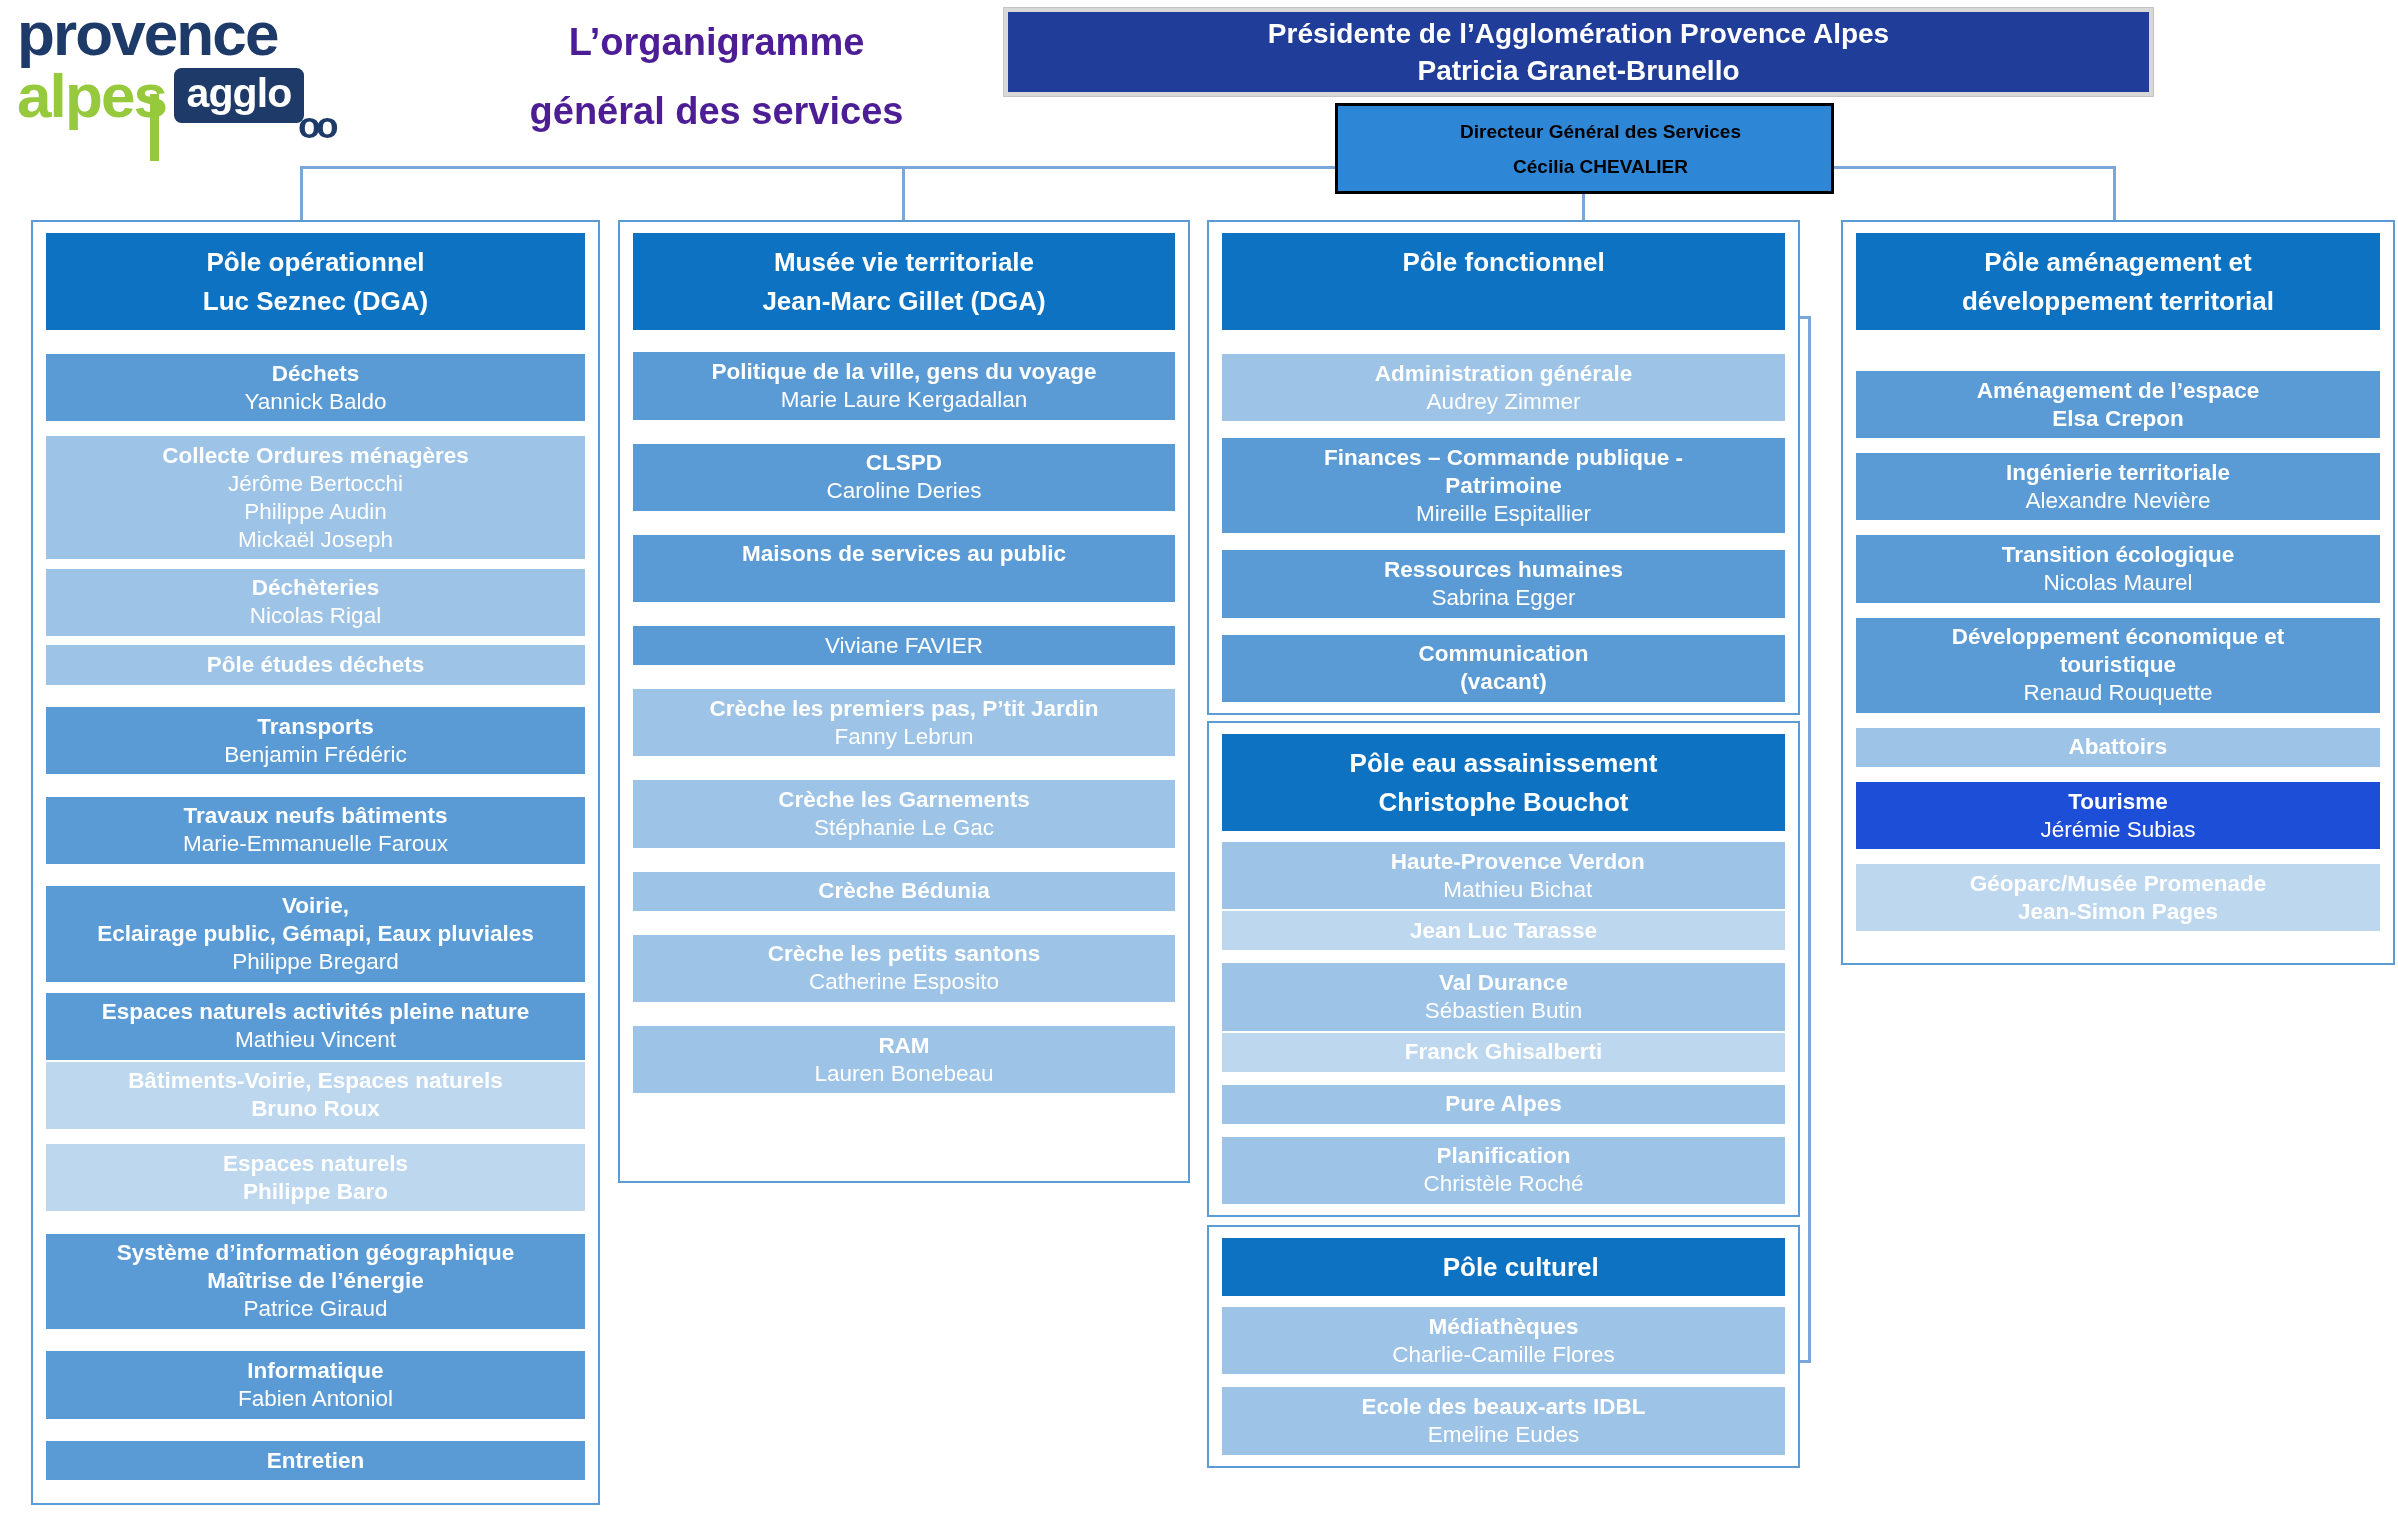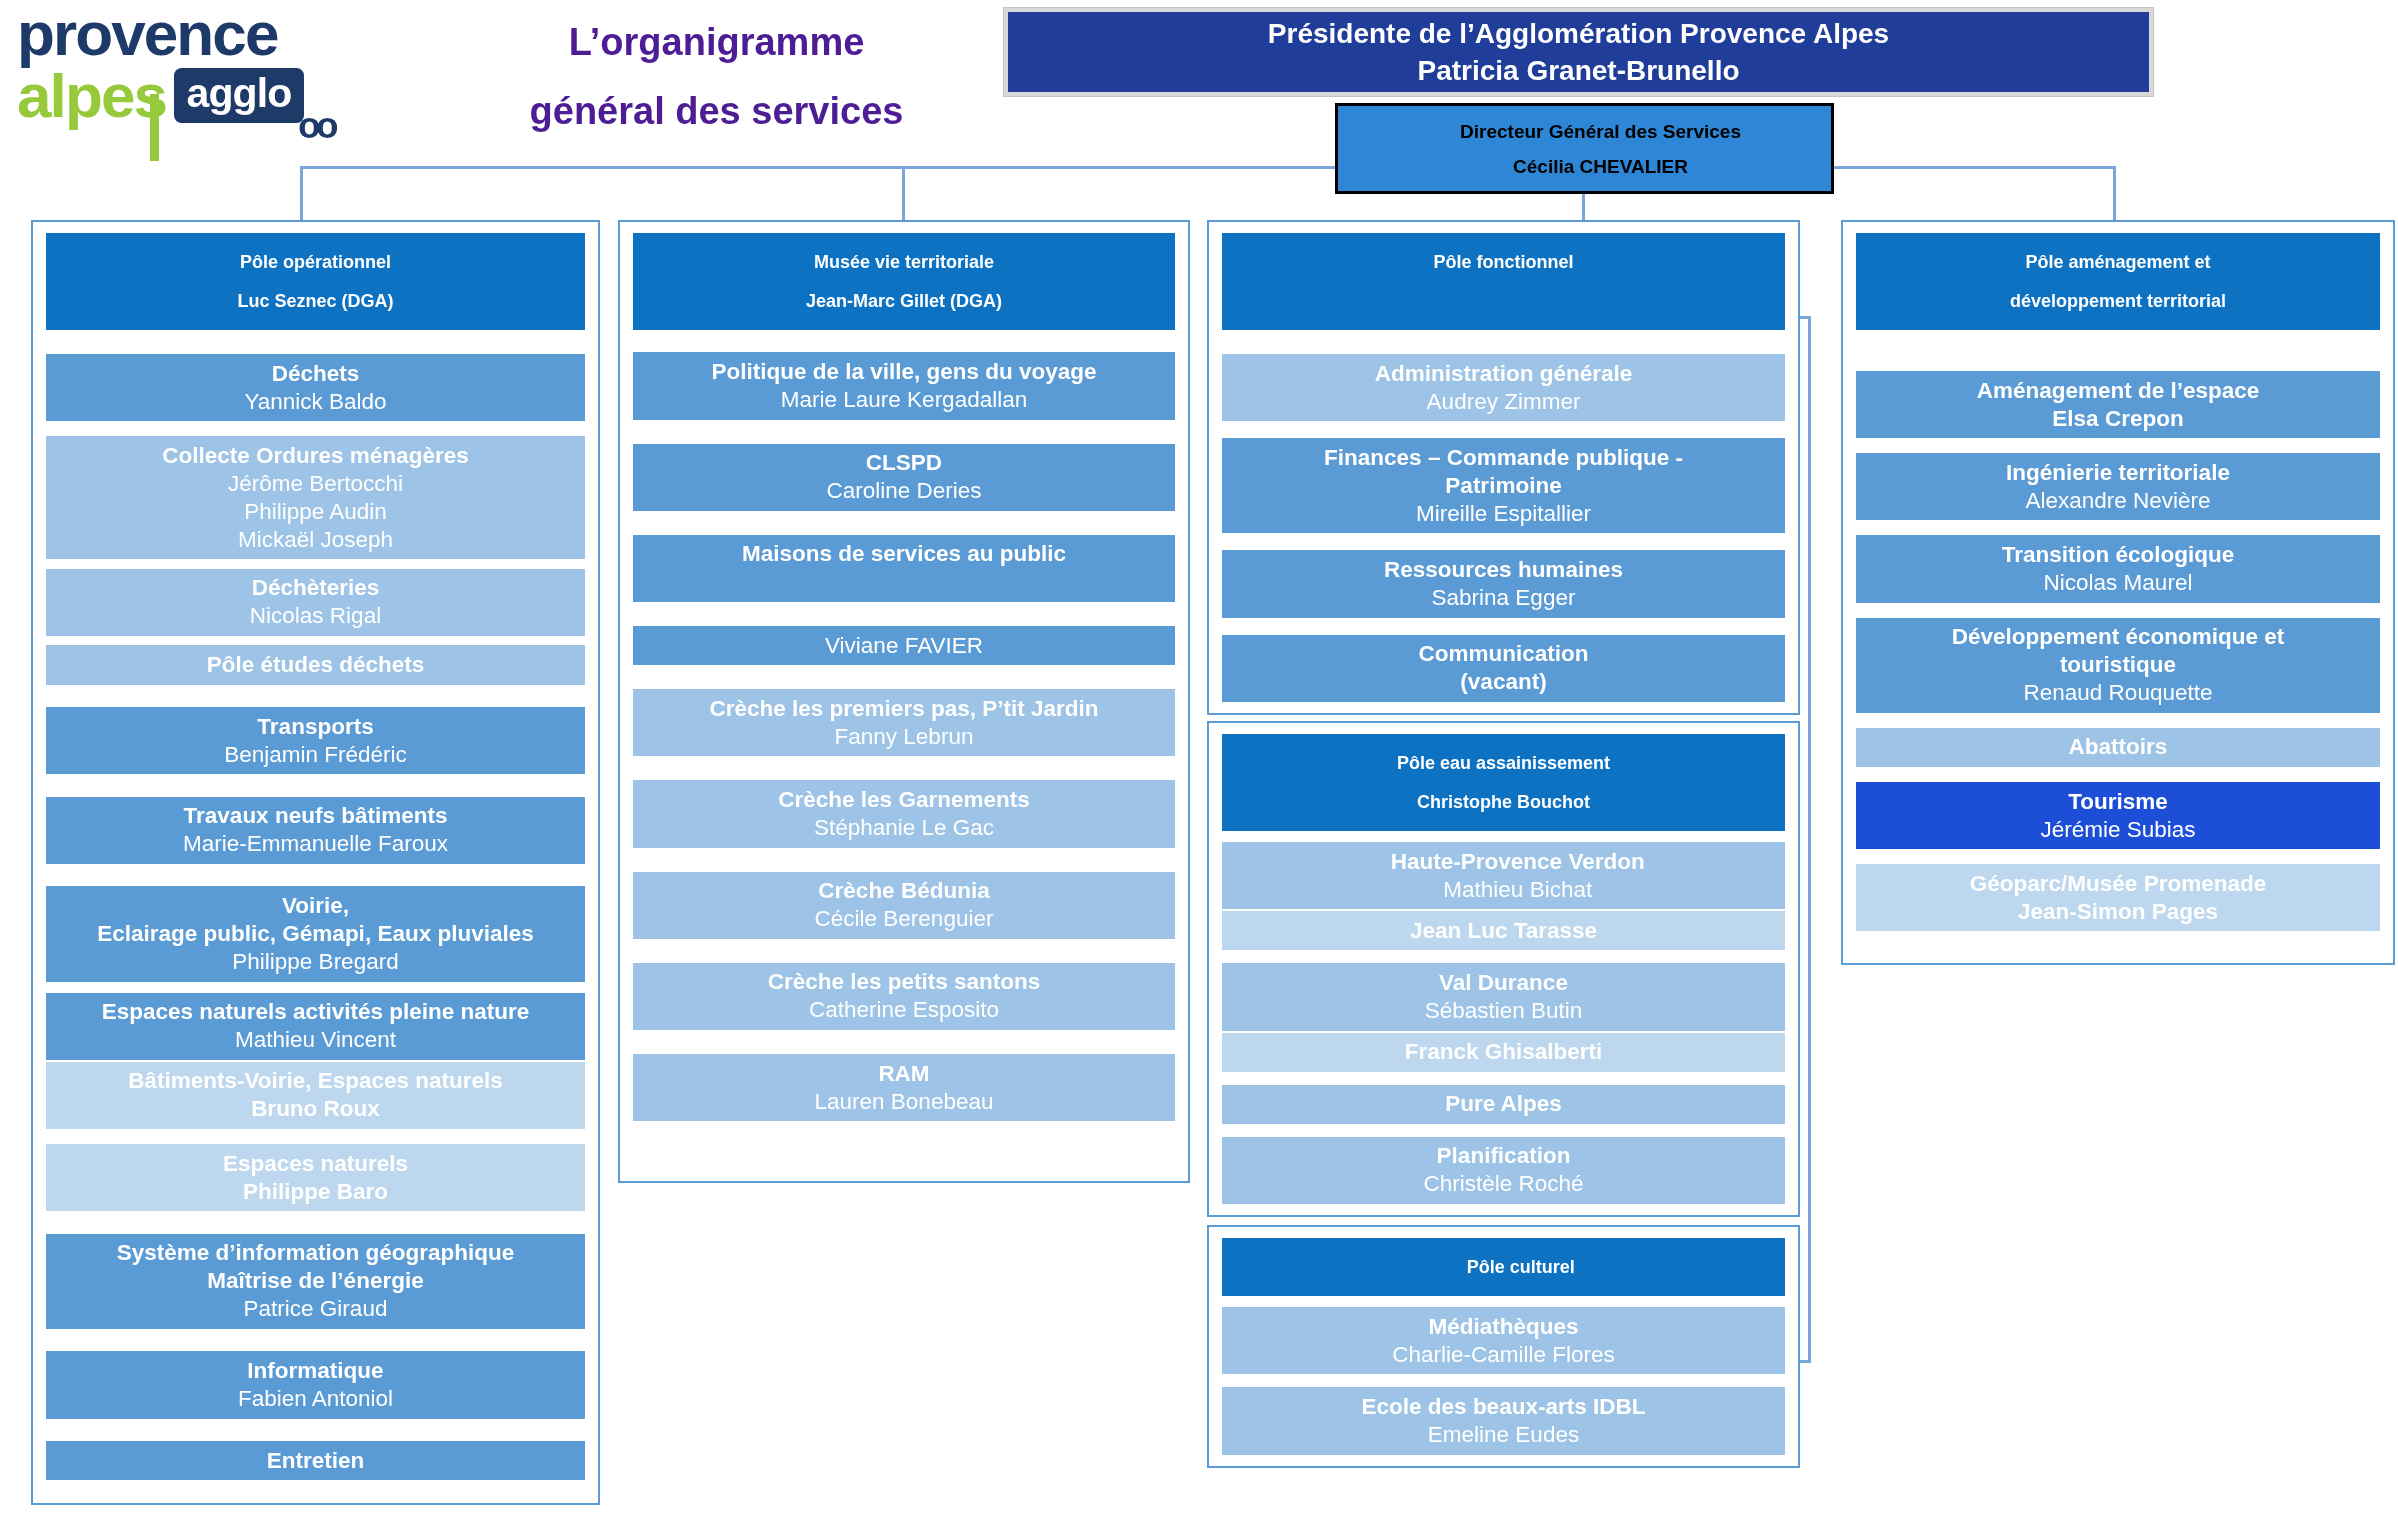--- a/index.html
+++ b/index.html
@@ -41,21 +41,21 @@
   .org-col { position:absolute; background:#fff; border:2.8px solid #5c9cd6;
              padding:11.2px 13px; z-index:1; }
   #c1 { left:31px;   top:220px;  width:569px; min-height:1285px; }
   #c2 { left:618px;  top:220px;  width:572px; min-height:963px; }
   #c3 { left:1207px; top:220px;  width:593px; min-height:492px; }
   #c4 { left:1207px; top:721px;  width:593px; min-height:487px; }
   #c5 { left:1207px; top:1225px; width:593px; min-height:236px; }
   #c6 { left:1841px; top:220px;  width:554px; min-height:745px; }
 
   .col-header { background:#0e72c2; color:#fff; text-align:center; padding:9.4px 5.6px; }
-  .col-header .hline { font-size:18px; font-weight:bold; line-height:39px; }
+  .col-header .hline { font-size:26px; font-weight:bold; line-height:39px; }
   #c1 .col-header { margin-bottom:24px; }
   #c2 .col-header { margin-bottom:22.5px; }
   #c3 .col-header { margin-bottom:24px; }
   #c4 .col-header { margin-bottom:11.2px; }
   #c5 .col-header { margin-bottom:11.2px;padding-left:40px; }
   #c6 .col-header { margin-bottom:41px; }
 
   .row { color:#fff; text-align:center; padding:5.6px 7.5px; }
   .row .l { font-size:22.5px; line-height:28px; }
   .row .b { font-weight:bold; }
@@ -207,21 +207,20 @@
       <div class="row shade-light">
         <div class="l b">Crèche les premiers pas, P’tit Jardin</div>
         <div class="l">Fanny Lebrun</div>
       </div>
       <div class="row shade-light">
         <div class="l b">Crèche les Garnements</div>
         <div class="l">Stéphanie Le Gac</div>
       </div>
       <div class="row shade-light">
         <div class="l b">Crèche Bédunia</div>
-        <div class="l">Cécile Berenguier</div>
       </div>
       <div class="row shade-light">
         <div class="l b">Crèche les petits santons</div>
         <div class="l">Catherine Esposito</div>
       </div>
       <div class="row shade-light">
         <div class="l b">RAM</div>
         <div class="l">Lauren Bonebeau</div>
       </div>
     </div>

